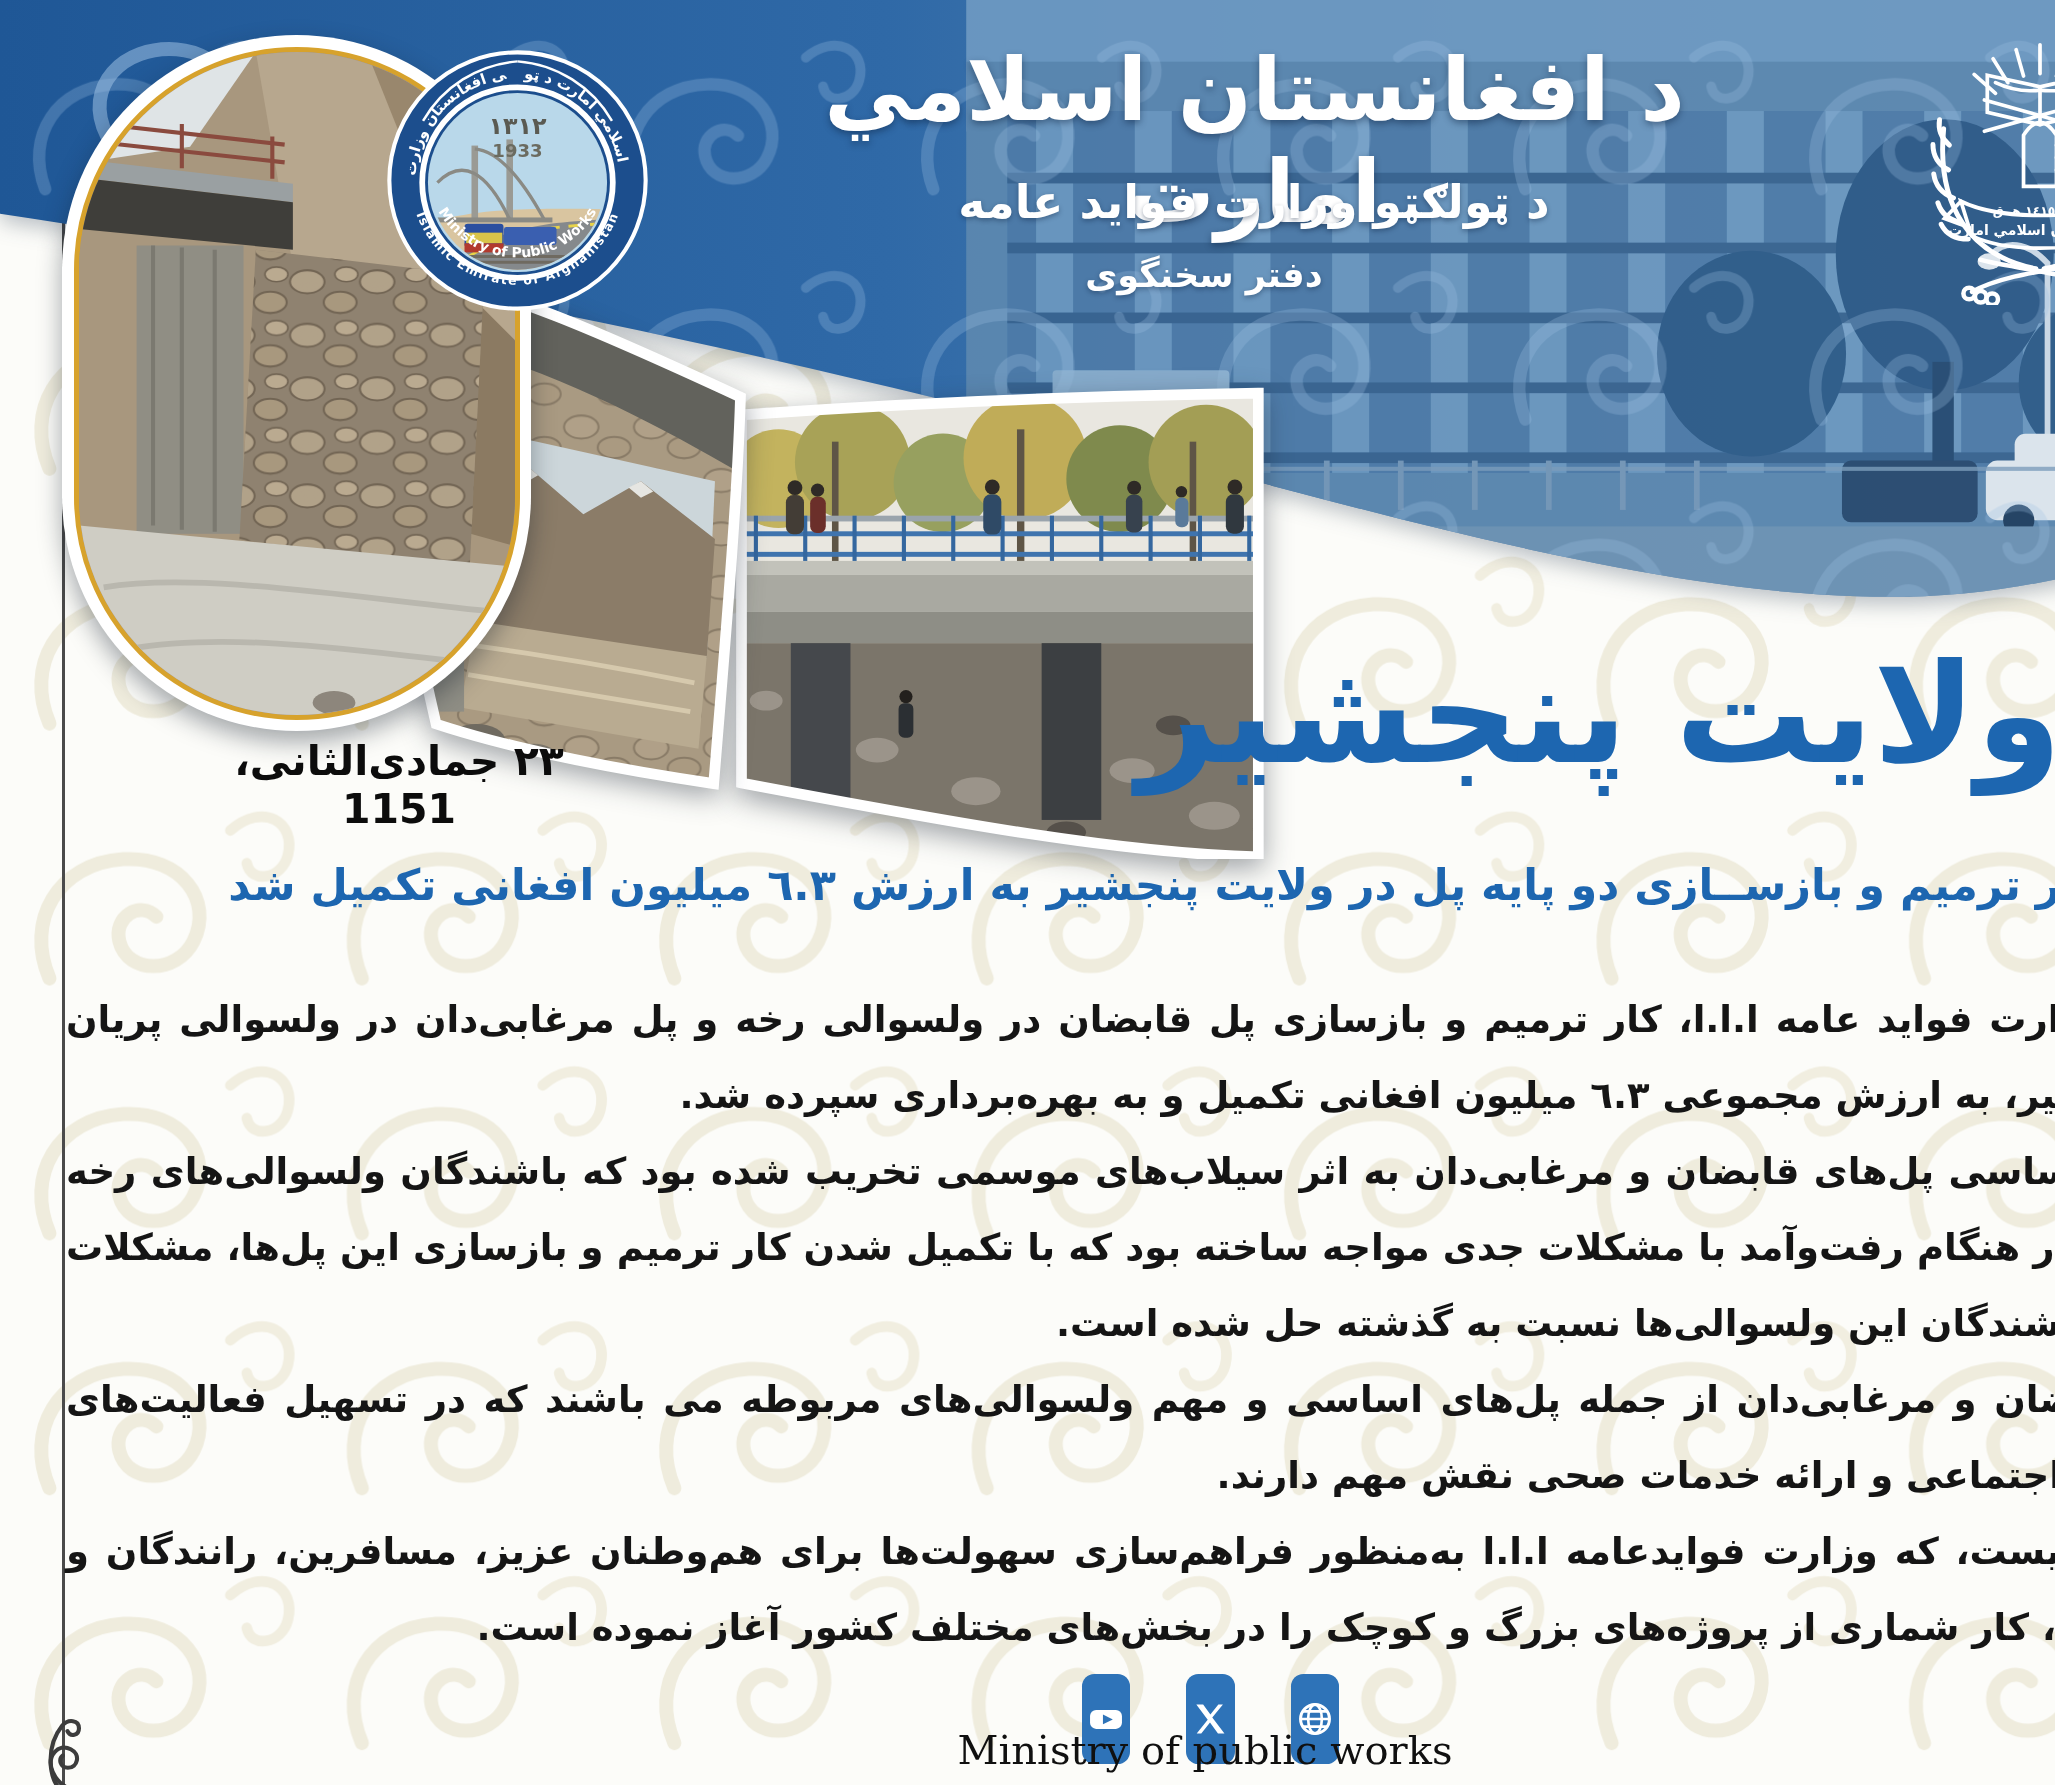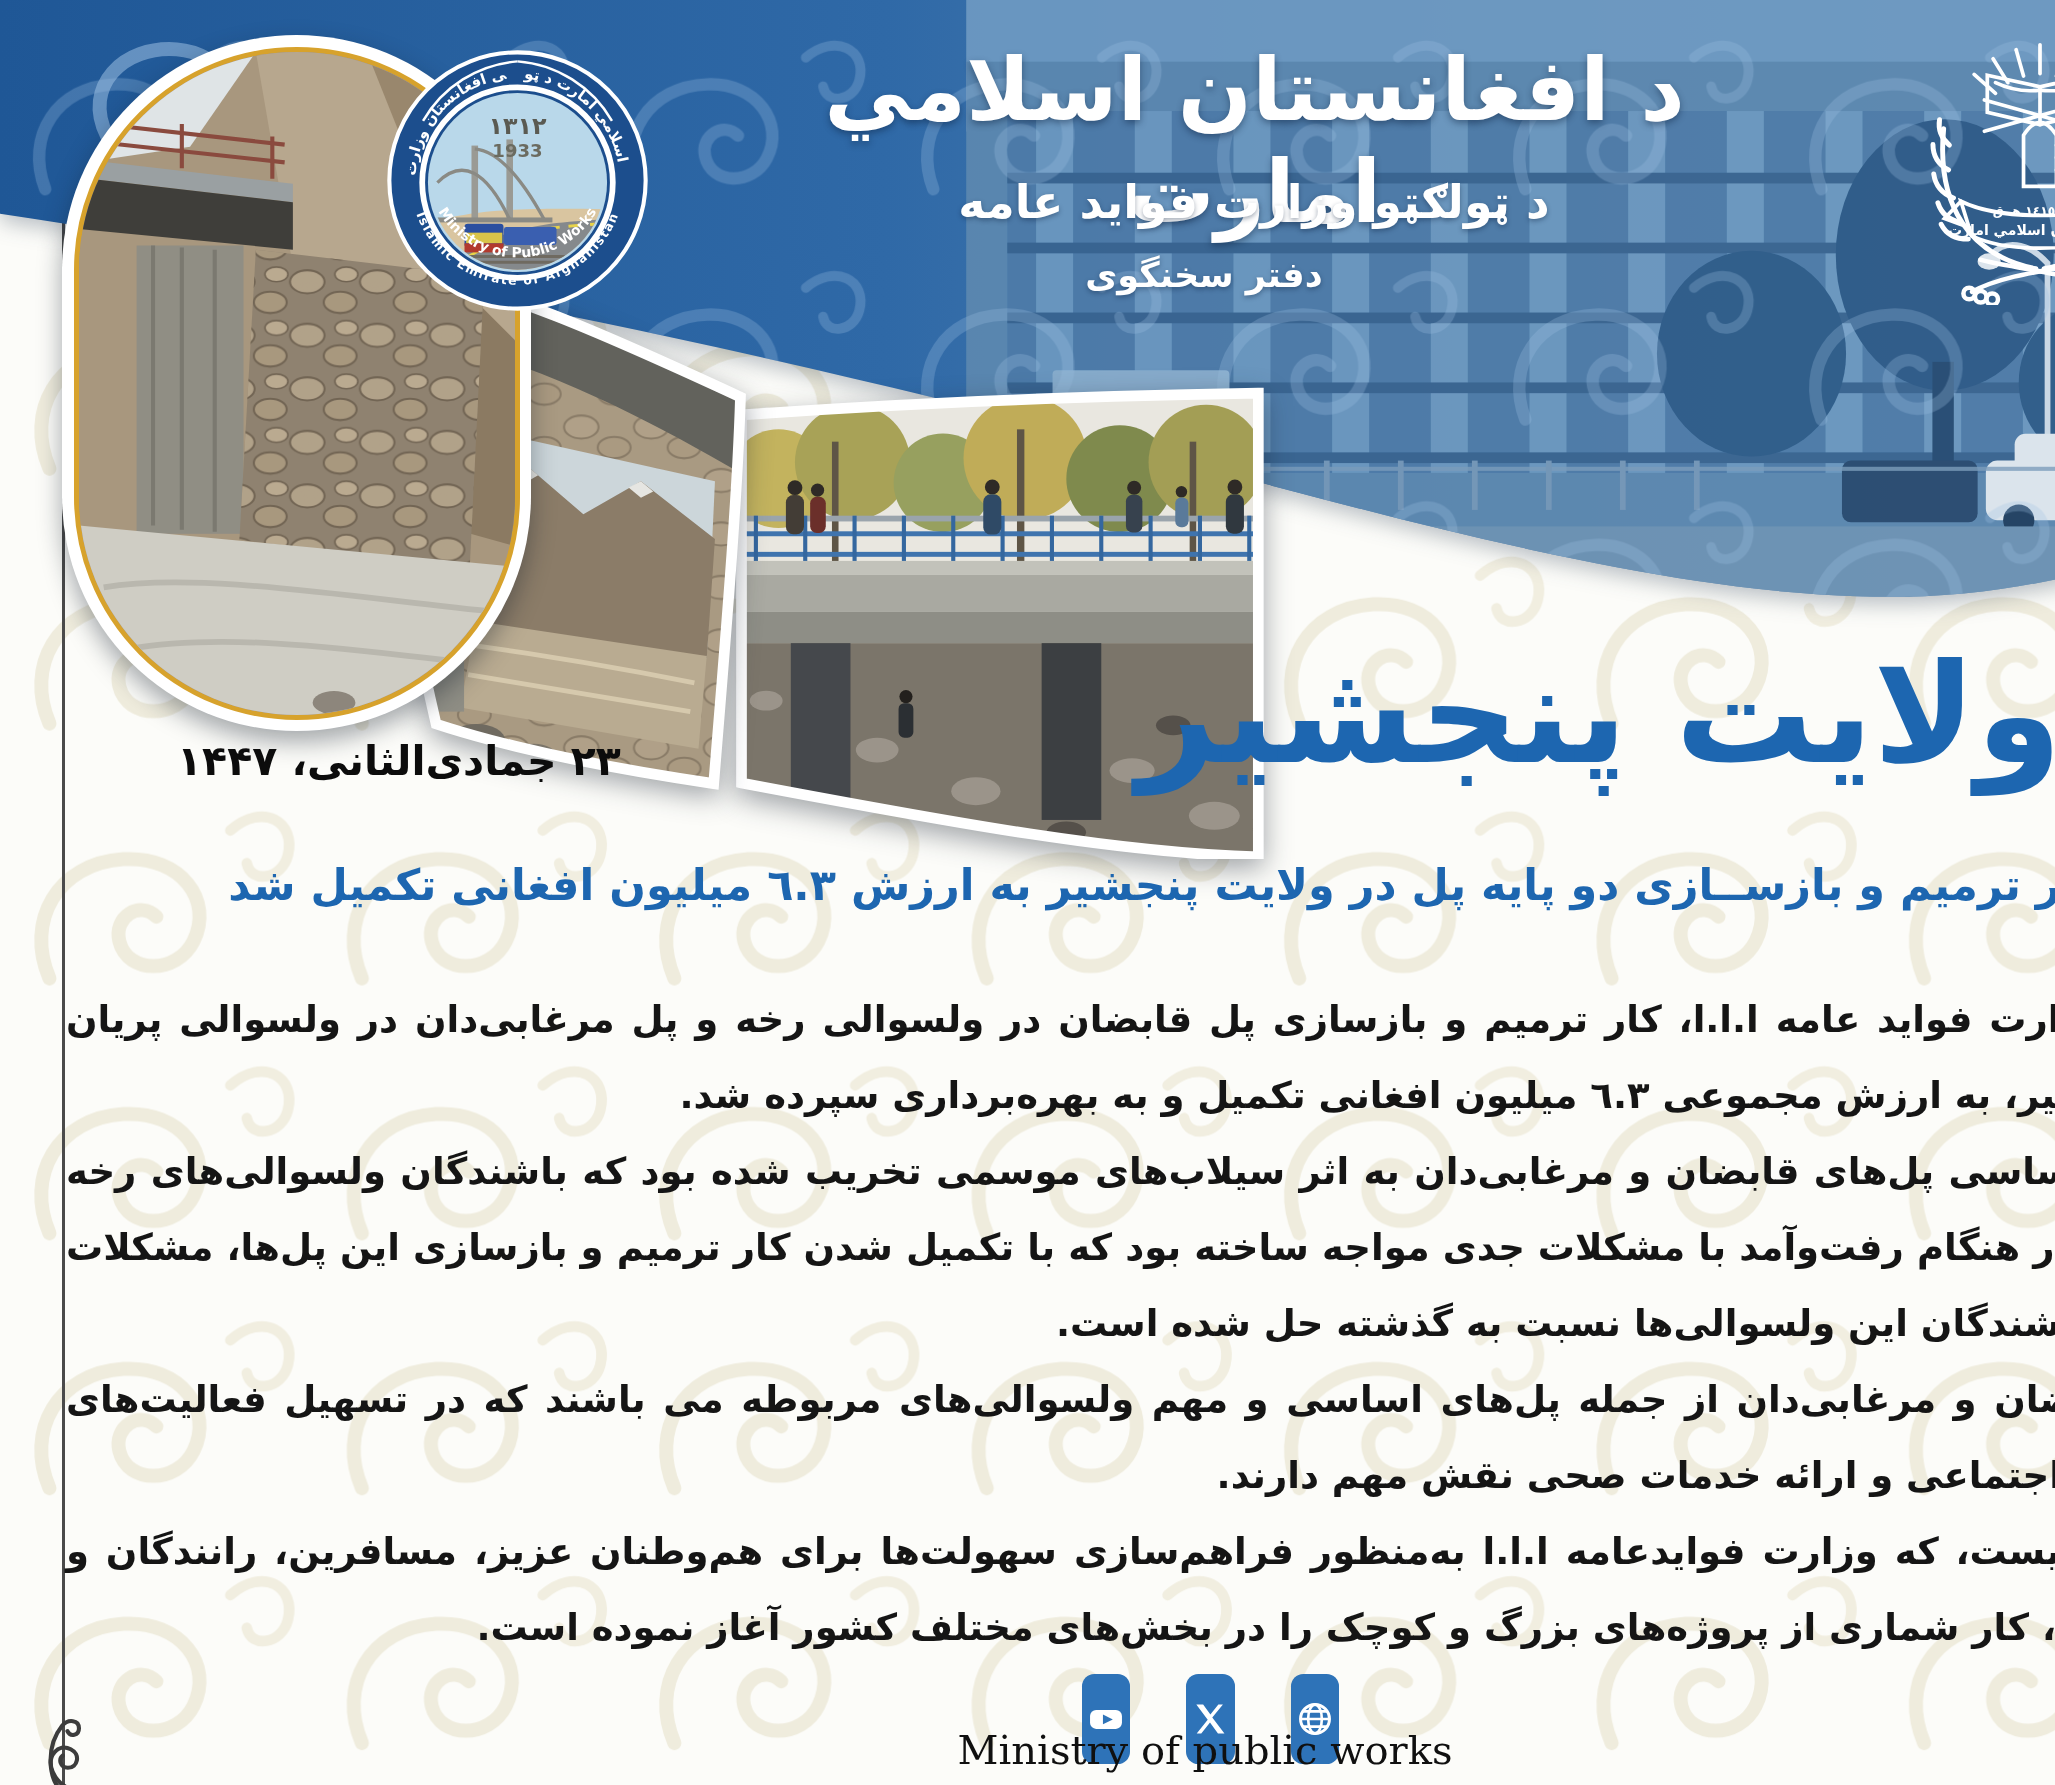--- a/index.html
+++ b/index.html
@@ -383,21 +383,21 @@
       <textPath href="#arcTR" startOffset="50%" text-anchor="middle">د افغانستان اسلامي امارت د ټولګټو وزارت</textPath>
     </text>
     <text fill="#ffffff" font-size="34" font-weight="bold">
       <textPath href="#arcBI" startOffset="50%" text-anchor="middle">Ministry of Public Works</textPath>
     </text>
     <text fill="#ffffff" font-size="30" font-weight="bold" letter-spacing="4">
       <textPath href="#arcBO" startOffset="50%" text-anchor="middle">Islamic Emirate of Afghanistan</textPath>
     </text>
   </svg>
 
-  <div id="date-label" class="abs rtl" lang="fa">۲۳ جمادی‌الثانی، ۱۴۴۷</div>
+  <div id="date-label" class="abs rtl" lang="fa">۲۳ جمادی‌الثانی، 1151</div>
 
   <div id="headline-title" class="abs rtl" lang="fa">در ولایت پنجشیر</div>
   <div id="headline-subtitle" class="abs rtl" lang="fa">کار ترمیم و بازســازی دو پایه پل در ولایت پنجشیر به ارزش ٦.٣ میلیون افغانی تکمیل شد</div>
 
   <div id="body-text" class="abs rtl" lang="fa">
     <p>از سوی وزارت فواید عامه ا.ا.ا، کار ترمیم و بازسازی پل قابضان در ولسوالی رخه و پل مرغابی‌دان در ولسوالی پریان ولایت پنجشیر، به ارزش مجموعی ٦.٣ میلیون افغانی تکمیل و به بهره‌برداری سپرده شد.</p>
     <p>بخش‌های اساسی پل‌های قابضان و مرغابی‌دان به اثر سیلاب‌های موسمی تخریب شده بود که باشندگان ولسوالی‌های رخه و پریان را در هنگام رفت‌وآمد با مشکلات جدی مواجه ساخته بود که با تکمیل شدن کار ترمیم و بازسازی این پل‌ها، مشکلات رفت‌وآمد باشندگان این ولسوالی‌ها نسبت به گذشته حل شده است.</p>
     <p>پل‌های قابضان و مرغابی‌دان از جمله پل‌های اساسی و مهم ولسوالی‌های مربوطه می باشند که در تسهیل فعالیت‌های اقتصادی و اجتماعی و ارائه خدمات صحی نقش مهم دارند.</p>
     <p>قابل یادآوریست، که وزارت فوایدعامه ا.ا.ا به‌منظور فراهم‌سازی سهولت‌ها برای هم‌وطنان عزیز، مسافرین، رانندگان و تاجران ملی، کار شماری از پروژه‌های بزرگ و کوچک را در بخش‌های مختلف کشور آغاز نموده است.</p>
   </div>

